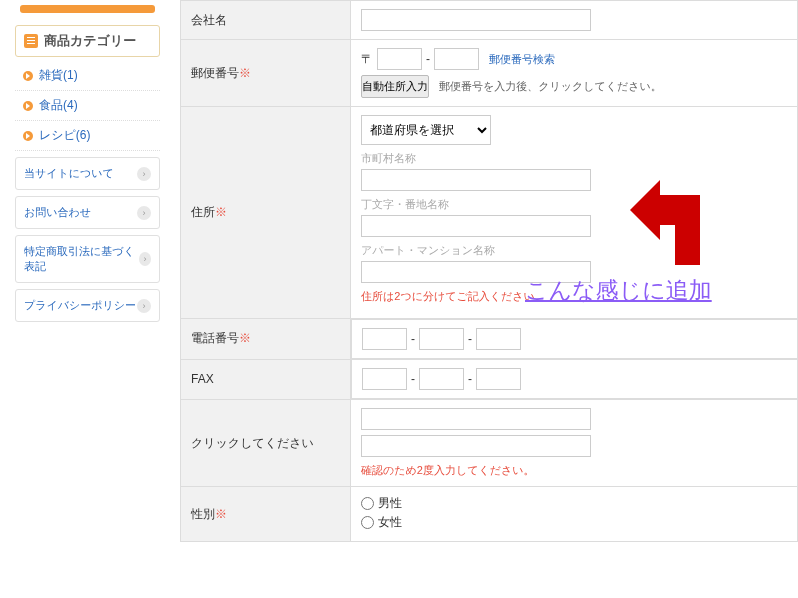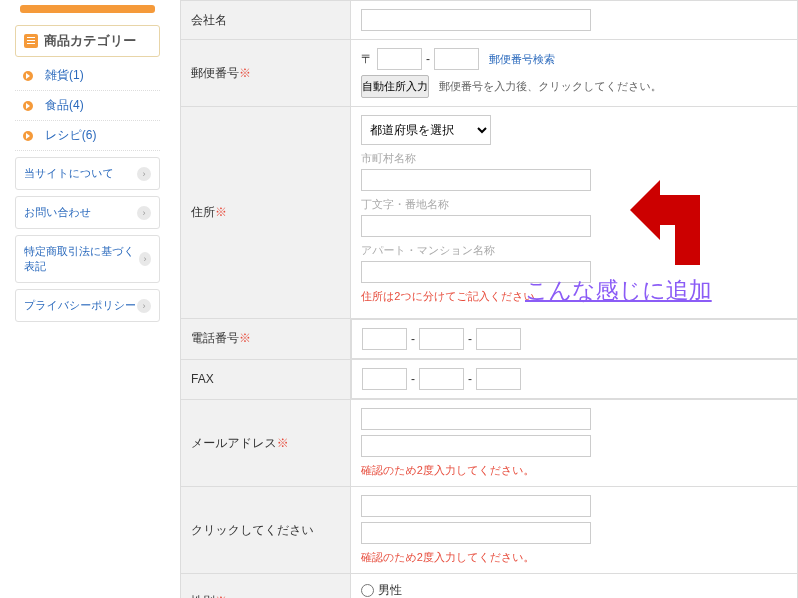--- a/index.html
+++ b/index.html
@@ -3,21 +3,21 @@
 <meta charset="utf-8">
 <style>
 * { margin: 0; padding: 0; box-sizing: border-box; }
 body { font-family: "MS PGothic", "Hiragino Kaku Gothic", sans-serif; font-size: 12px; background: #fff; color: #333; }
 .wrapper { display: flex; width: 798px; gap: 20px; padding-left: 15px; }
 .sidebar { width: 145px; padding-top: 5px; }
 .orange-block { background: #f59a3a; height: 8px; border-radius: 3px; margin-bottom: 12px; margin-left: 5px; margin-right: 5px; }
 .cat-header { background: #fff; border: 1px solid #e8d5a8; border-radius: 3px; padding: 6px 8px; display: flex; align-items: center; gap: 6px; font-weight: bold; font-size: 13px; color: #555; margin-bottom: 4px; }
 .cat-icon { width: 14px; height: 14px; background: #f59a3a; border-radius: 2px; position: relative; }
 .cat-icon::before { content: ""; position: absolute; top: 3px; left: 3px; right: 3px; height: 1px; background: #fff; box-shadow: 0 3px 0 #fff, 0 6px 0 #fff; }
-.cat-item { padding: 6px 8px; border-bottom: 1px dotted #ddd; display: flex; align-items: center; gap: 12px; }
+.cat-item { padding: 6px 8px; border-bottom: 1px dotted #ddd; display: flex; align-items: center; gap: 6px; }
 .bullet { width: 10px; height: 10px; background: #f59a3a; border-radius: 50%; display: inline-block; position: relative; flex-shrink: 0; }
 .bullet::after { content: ""; position: absolute; left: 3px; top: 2px; border-left: 4px solid #fff; border-top: 3px solid transparent; border-bottom: 3px solid transparent; }
 .cat-link { color: #2b6abd; text-decoration: none; font-size: 12px; }
 .side-btn { margin-top: 6px; background: #fff; border: 1px solid #e0e0e0; border-radius: 3px; padding: 8px 8px; display: flex; align-items: center; justify-content: space-between; font-size: 11px; color: #2b6abd; cursor: pointer; }
 .side-btn .arrow { width: 14px; height: 14px; background: #e8e8e8; border-radius: 50%; display: inline-flex; align-items: center; justify-content: center; color: #999; font-size: 9px; }
 .main { flex: 1; }
 .form-table { width: 100%; border-collapse: collapse; }
 .form-table th { background: #f1f1f1; border: 1px solid #dcdcdc; padding: 8px 10px; text-align: left; font-weight: normal; width: 170px; vertical-align: middle; font-size: 12px; }
 .form-table td { background: #fff; border: 1px solid #dcdcdc; padding: 8px 10px; vertical-align: top; }
 .req { color: #e74c3c; font-weight: normal; }
@@ -134,28 +134,20 @@
         <th><span>FAX</span></th>
         <td class="inline-row">
           <input type="text" class="txtinput w-sm" style="">
           <span>-</span>
           <input type="text" class="txtinput w-sm" style="">
           <span>-</span>
           <input type="text" class="txtinput w-sm" style="">
         </td>
       </tr>
       <tr>
-        <th><span>メールアドレス</span><span class="req">※</span></th>
-        <td>
-          <input type="text" class="txtinput w-full" style=""><br>
-          <input type="text" class="txtinput w-full" style="margin-top: 5px;">
-          <span class="note-red">確認のため2度入力してください。</span>
-        </td>
-      </tr>
-      <tr>
         <th><span>クリックしてください</span></th>
         <td>
           <input type="text" class="txtinput w-full" style=""><br>
           <input type="text" class="txtinput w-full" style="margin-top: 5px;">
           <span class="note-red">確認のため2度入力してください。</span>
         </td>
       </tr>
       <tr>
         <th><span>性別</span><span class="req">※</span></th>
         <td class="radio-row">

